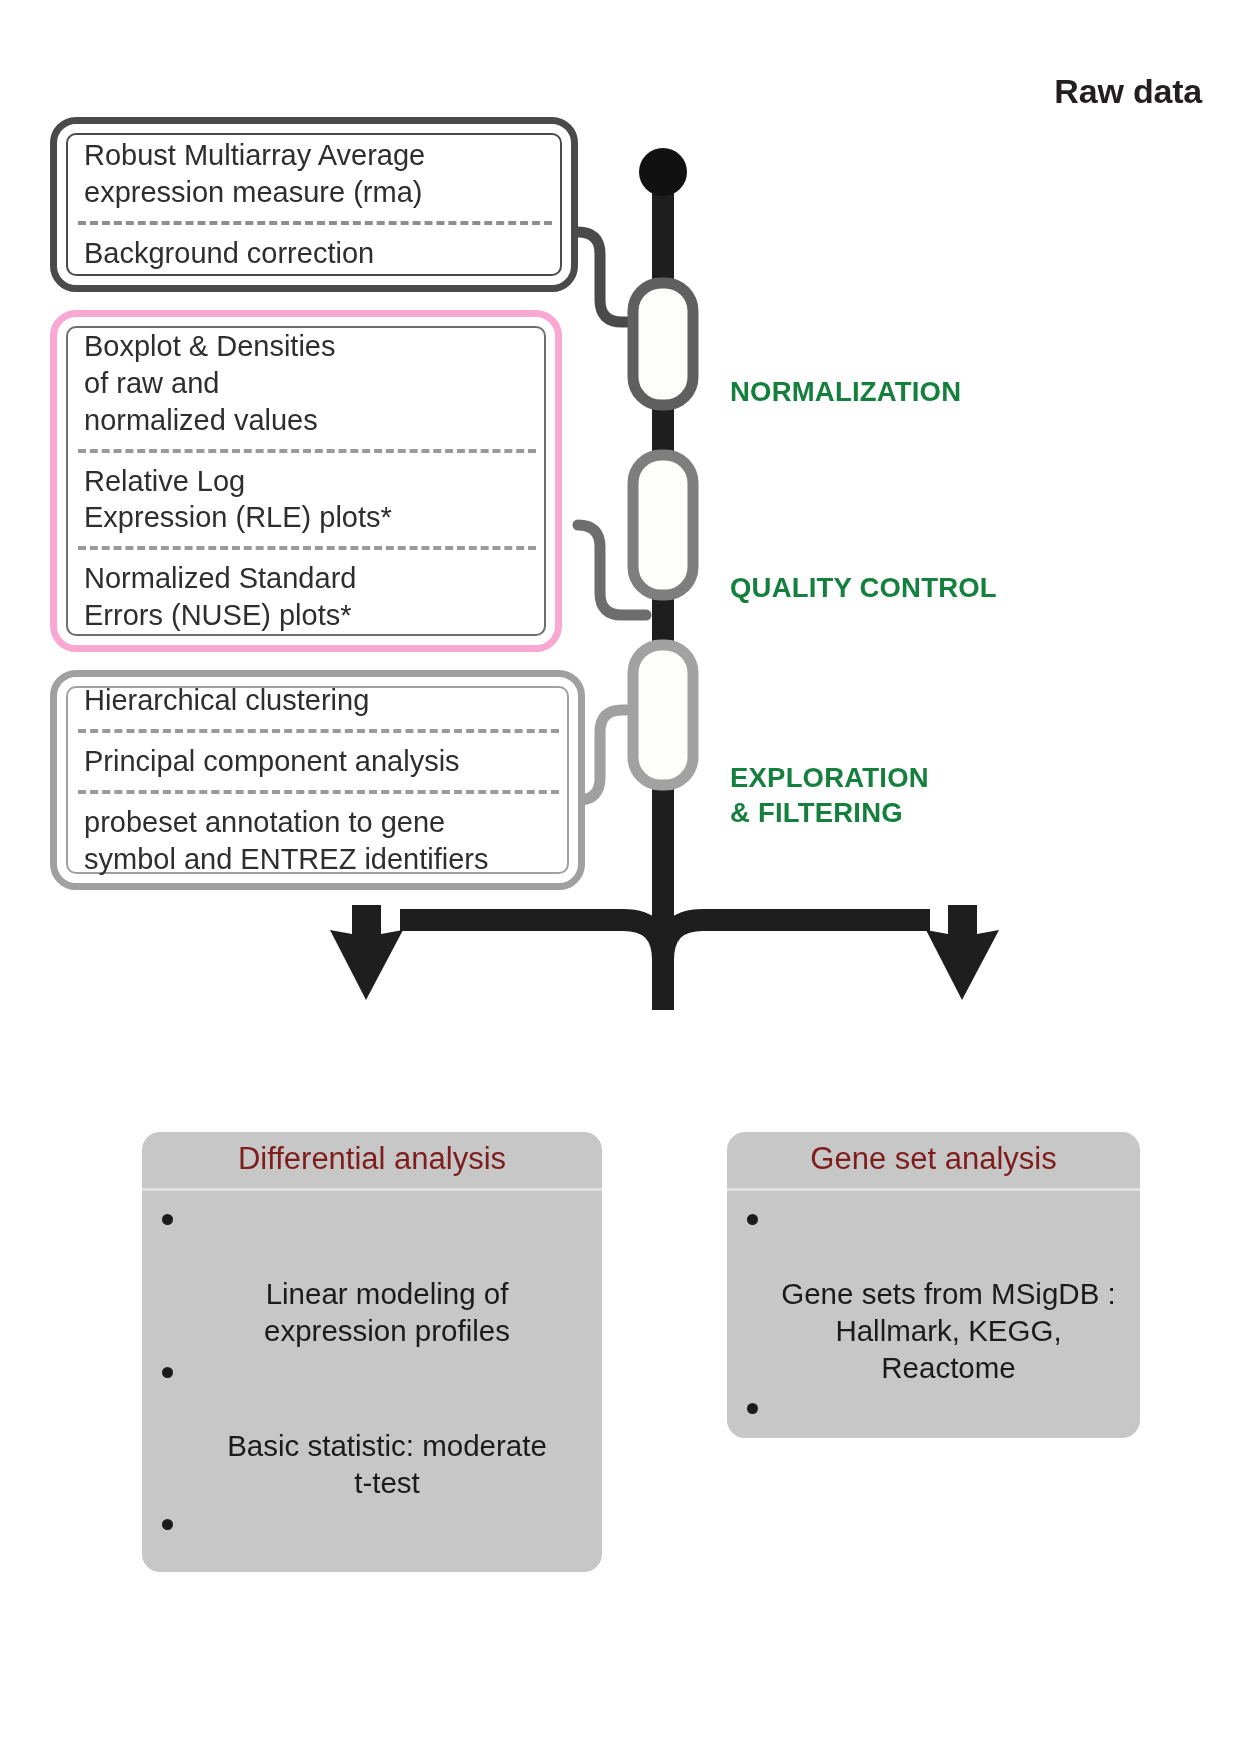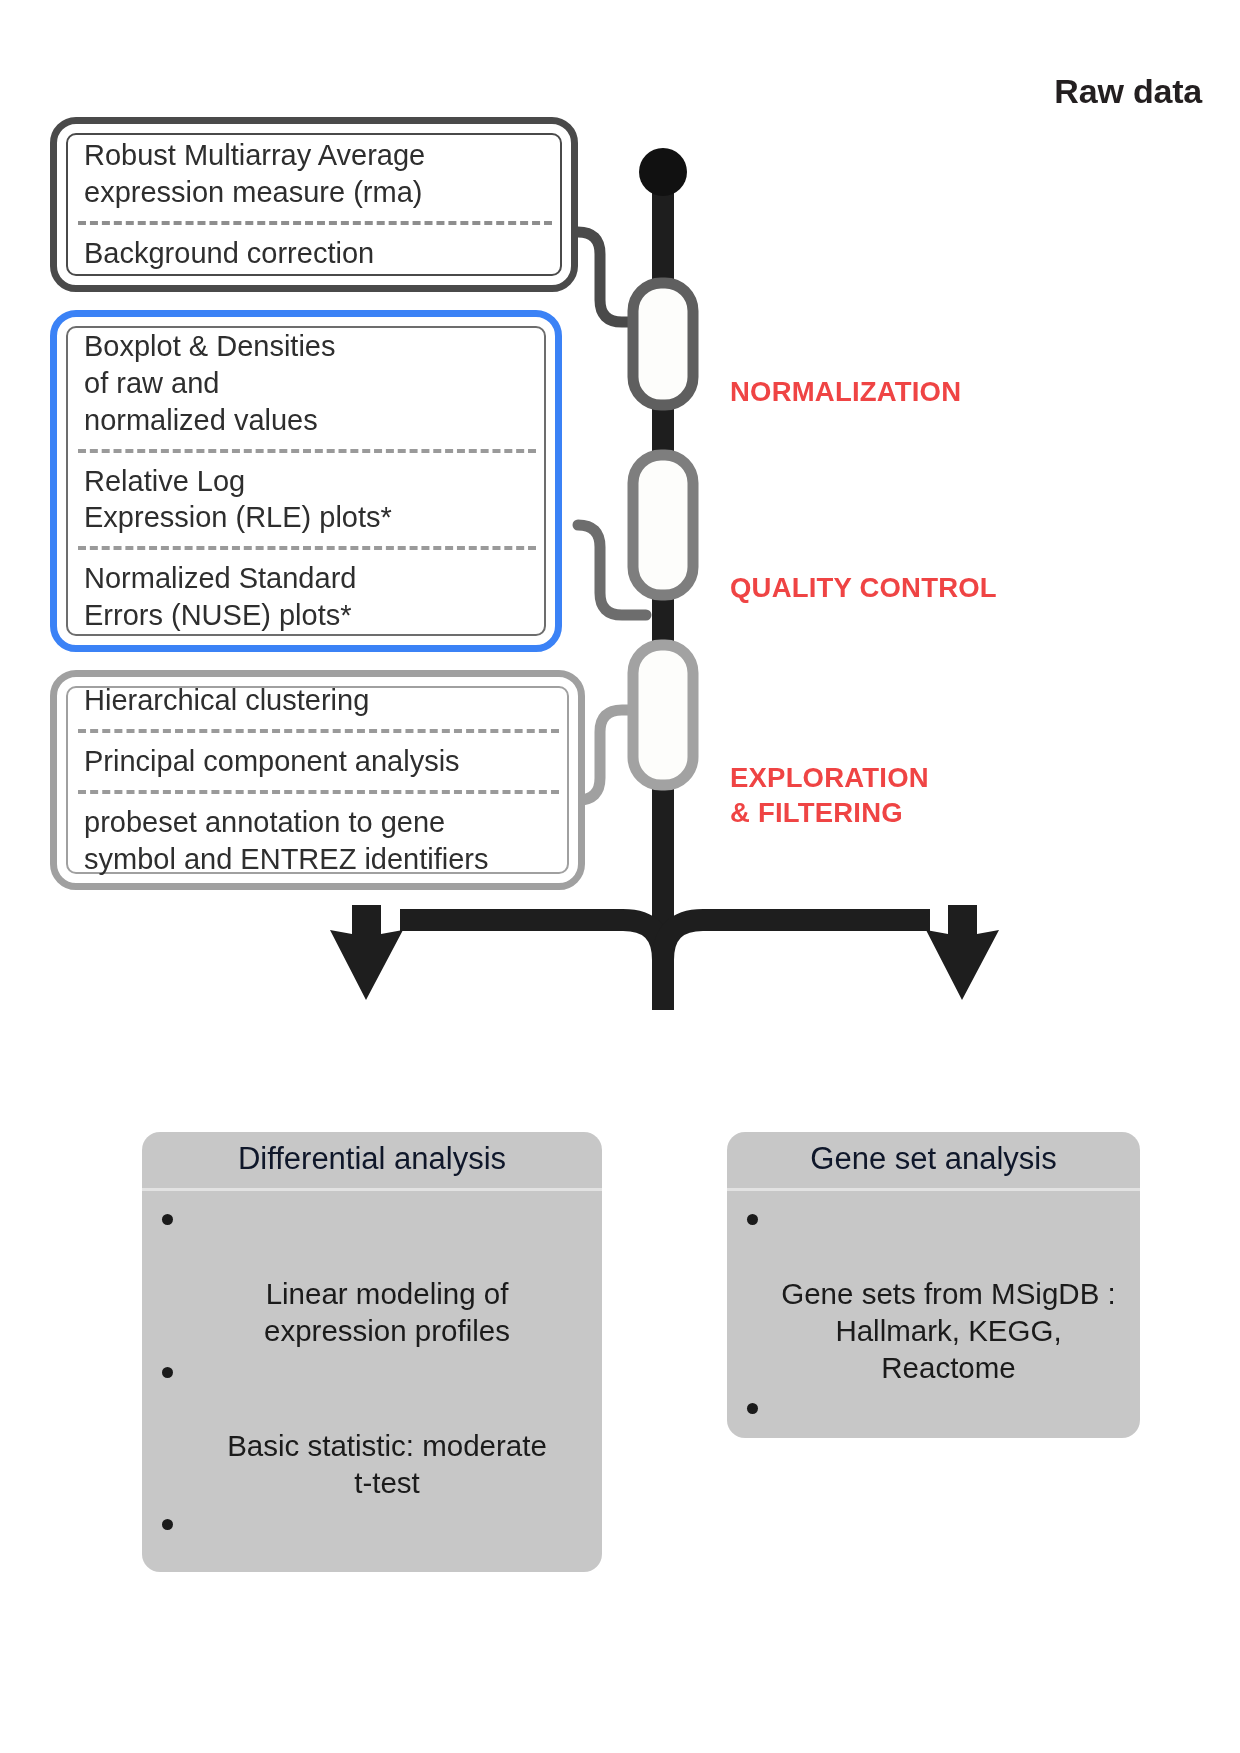--- a/index.html
+++ b/index.html
@@ -22,52 +22,52 @@
   .method-box{
     position:absolute; box-sizing:border-box;
     border-radius:26px; background:#ffffff;
   }
   .method-box .inner{
     position:absolute; inset:9px;
     border-radius:10px; background:#ffffff;
     display:flex; flex-direction:column; justify-content:center;
   }
   .m-dark  { border:7px solid #4a4a4a; }
-  .m-mid   { border:7px solid #3b82f6;text-decoration:underline; }
+  .m-mid   { border:7px solid #f9a8d4;text-decoration:underline; }
   .m-light { border:7px solid #a0a0a0; }
   .m-dark  .inner{ border:2.5px solid #4a4a4a; }
   .m-mid   .inner{ border:2.5px solid #6d6d6d; }
   .m-light .inner{ border:2.5px solid #a0a0a0; }
 
   .cell{
     padding:6px 14px 6px 16px;
     font-size:29px; line-height:1.27; color:#2e2e2e;
     white-space:pre-line;
   }
   .divider{
     height:0; margin:4px 8px 4px 10px;
     border-top:4px dashed #9a9a9a;
   }
   .m-dark .divider{ border-top-color:#8e8e8e; }
 
   
   .stage-label{
     position:absolute; font-size:27.5px; font-weight:bold;
-    letter-spacing:0.2px; line-height:1.28; color:#ef4444;
+    letter-spacing:0.2px; line-height:1.28; color:#15803d;
     white-space:pre-line;
   }
 
   
   .panel{
     position:absolute; box-sizing:border-box;
     background:#c7c7c7; border-radius:18px;
     overflow:hidden;
   }
   .panel-title{
-    font-size:31px; text-align:center; color:#0f172a;
+    font-size:31px; text-align:center; color:#7f1d1d;
     padding:9px 10px 11px 10px;
     border-bottom:3px solid #e2e2e2;
   }
   .panel-body{ padding:6px 12px 14px 12px; }
   .panel-body ul{ margin:0; padding:0; list-style:none;text-align:center; }
   .panel-body li{
     position:relative; padding:0 4px 0 34px;
     font-size:29.5px; line-height:1.25; color:#1b1b1b;
     margin:5px 0 5px 0; white-space:pre-line;
   }

